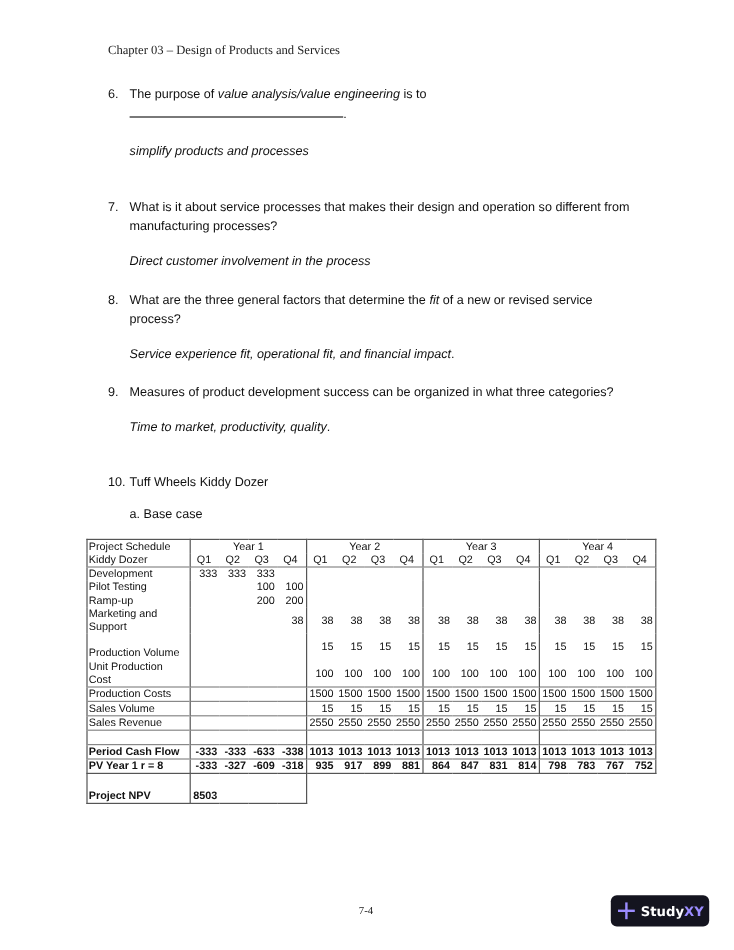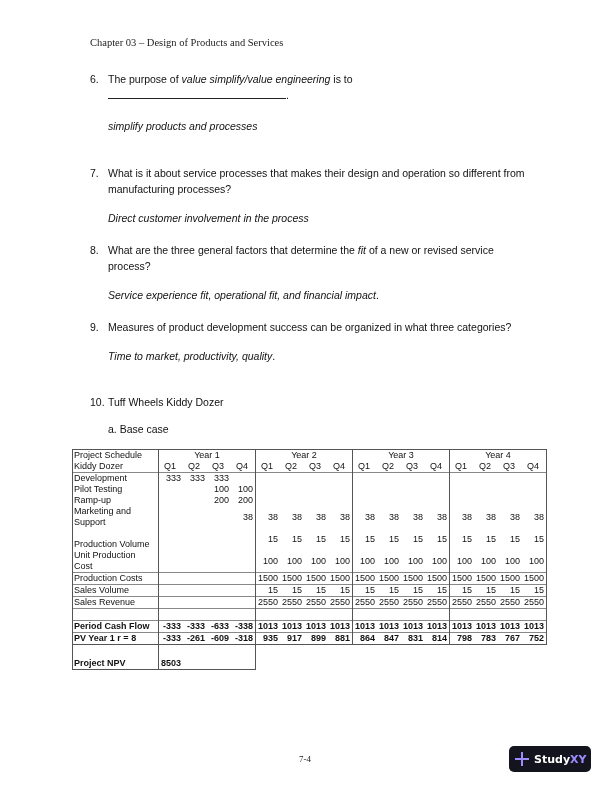--- a/index.html
+++ b/index.html
@@ -37,21 +37,21 @@
   .badge .t2 { color: #9b8cff; font-family: "DejaVu Sans", sans-serif; font-weight: bold; font-size: 11px; }
 </style>
 </head>
 <body>
 
 <div class="page">
   <div class="header">Chapter 03 – Design of Products and Services</div>
 
   <div class="q" style="top:71px;">
     <span class="num">6.</span>
-    <span class="txt"><span>The purpose of </span><i>value simplify/value engineering</i><span> is to</span><br><span class="blank"></span><span>.</span></span>
+    <span class="txt"><span>The purpose of </span><i>value analysis/value engineering</i><span> is to</span><br><span class="blank"></span><span>.</span></span>
   </div>
   <div class="ans" style="top:120px;">simplify products and processes</div>
 
   <div class="q" style="top:165px;">
     <span class="num">7.</span>
     <span class="txt">What is it about service processes that makes their design and operation so different from manufacturing processes?</span>
   </div>
   <div class="ans" style="top:212px;">Direct customer involvement in the process</div>
 
   <div class="q" style="top:242px;">
@@ -293,21 +293,21 @@
           <td class="c">1013</td>
           <td class="c br">1013</td>
           <td class="c">1013</td>
           <td class="c">1013</td>
           <td class="c">1013</td>
           <td class="c br">1013</td>
         </tr>
         <tr class="sep bold">
           <td class="lbl br" style="white-space: nowrap; border-bottom: 1px solid rgb(85, 85, 85);">PV Year 1 r = 8</td>
           <td class="c" style="border-bottom: 1px solid rgb(85, 85, 85);">-333</td>
-          <td class="c" style="border-bottom: 1px solid rgb(85, 85, 85);">-261</td>
+          <td class="c" style="border-bottom: 1px solid rgb(85, 85, 85);">-327</td>
           <td class="c" style="border-bottom: 1px solid rgb(85, 85, 85);">-609</td>
           <td class="c br" style="border-bottom: 1px solid rgb(85, 85, 85);">-318</td>
           <td class="c" style="border-bottom: 1px solid rgb(85, 85, 85);">935</td>
           <td class="c" style="border-bottom: 1px solid rgb(85, 85, 85);">917</td>
           <td class="c" style="border-bottom: 1px solid rgb(85, 85, 85);">899</td>
           <td class="c br" style="border-bottom: 1px solid rgb(85, 85, 85);">881</td>
           <td class="c" style="border-bottom: 1px solid rgb(85, 85, 85);">864</td>
           <td class="c" style="border-bottom: 1px solid rgb(85, 85, 85);">847</td>
           <td class="c" style="border-bottom: 1px solid rgb(85, 85, 85);">831</td>
           <td class="c br" style="border-bottom: 1px solid rgb(85, 85, 85);">814</td>

